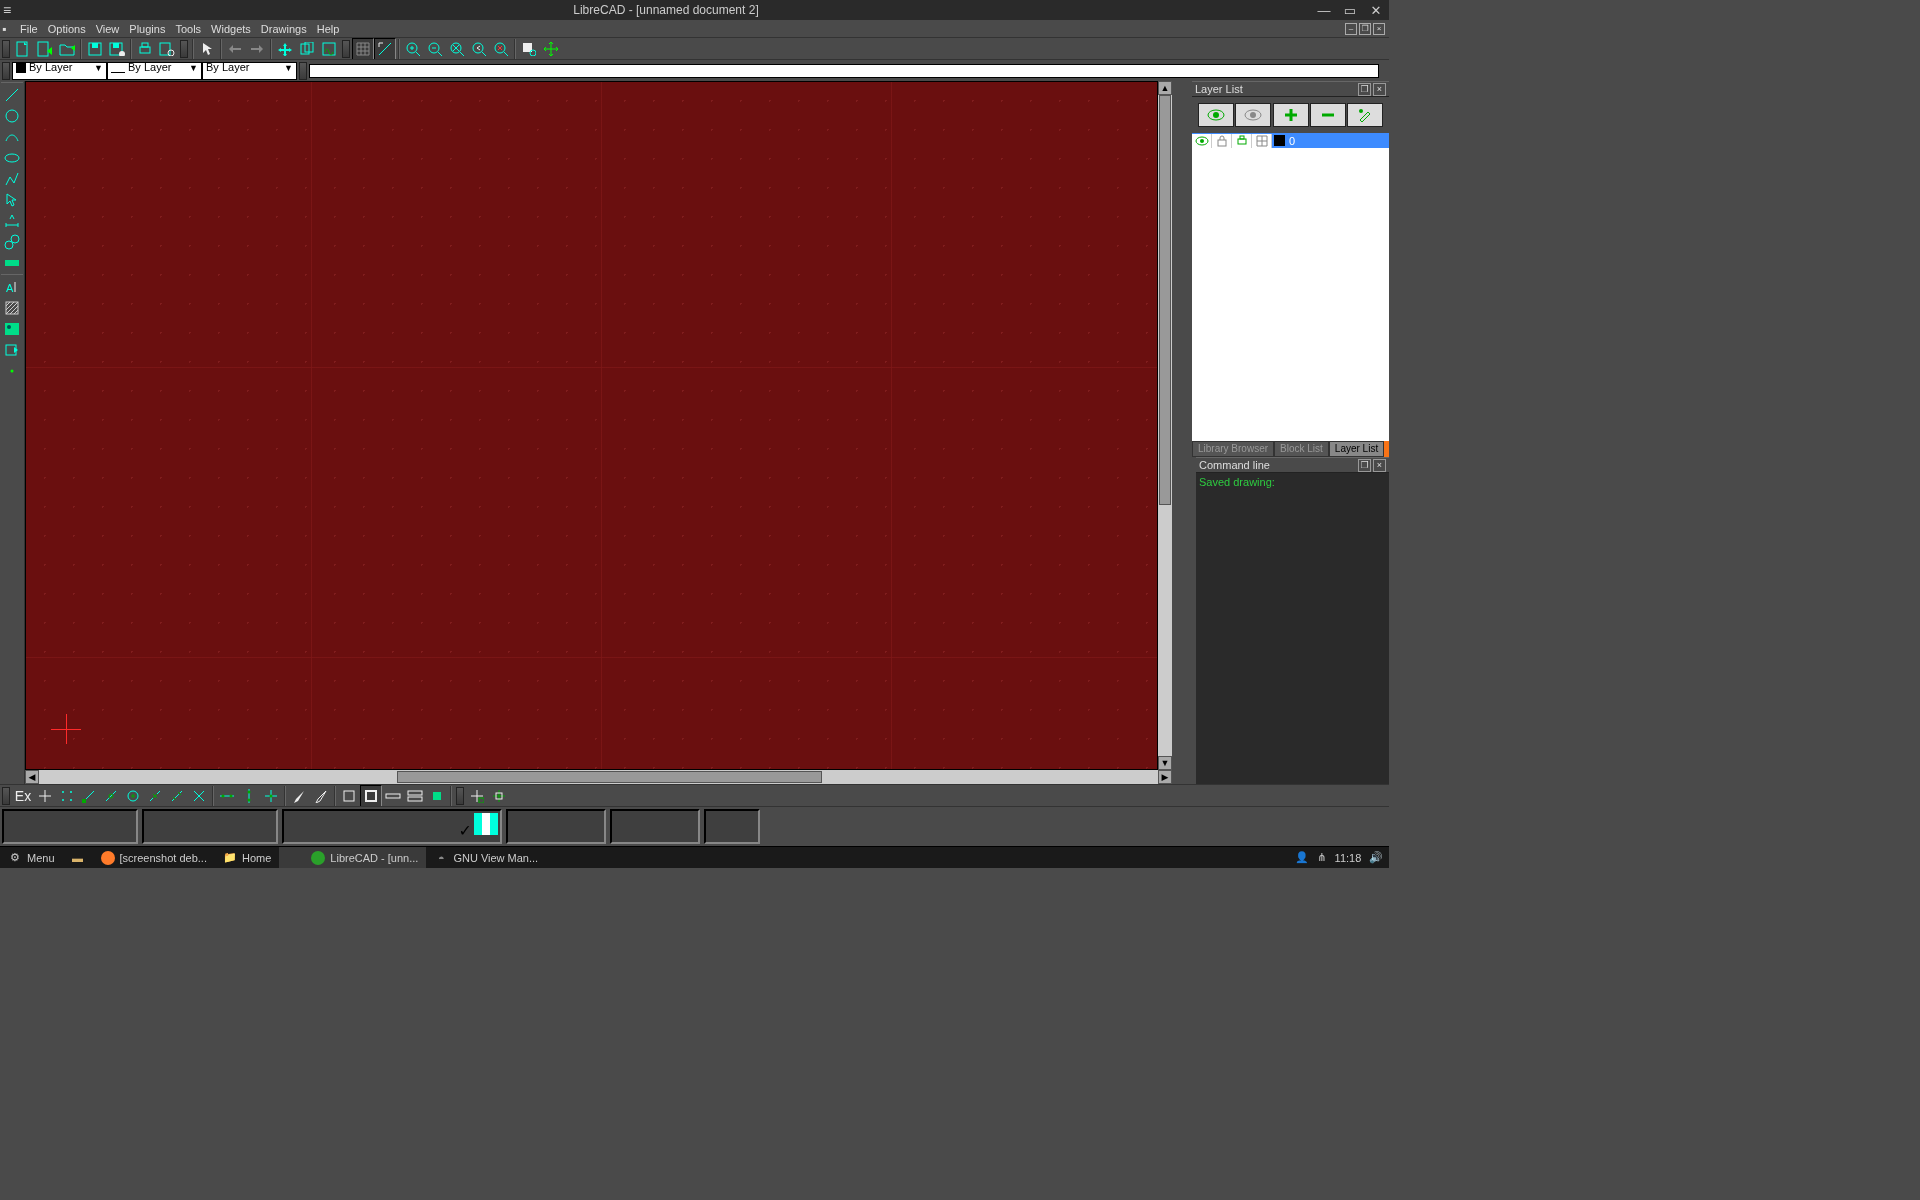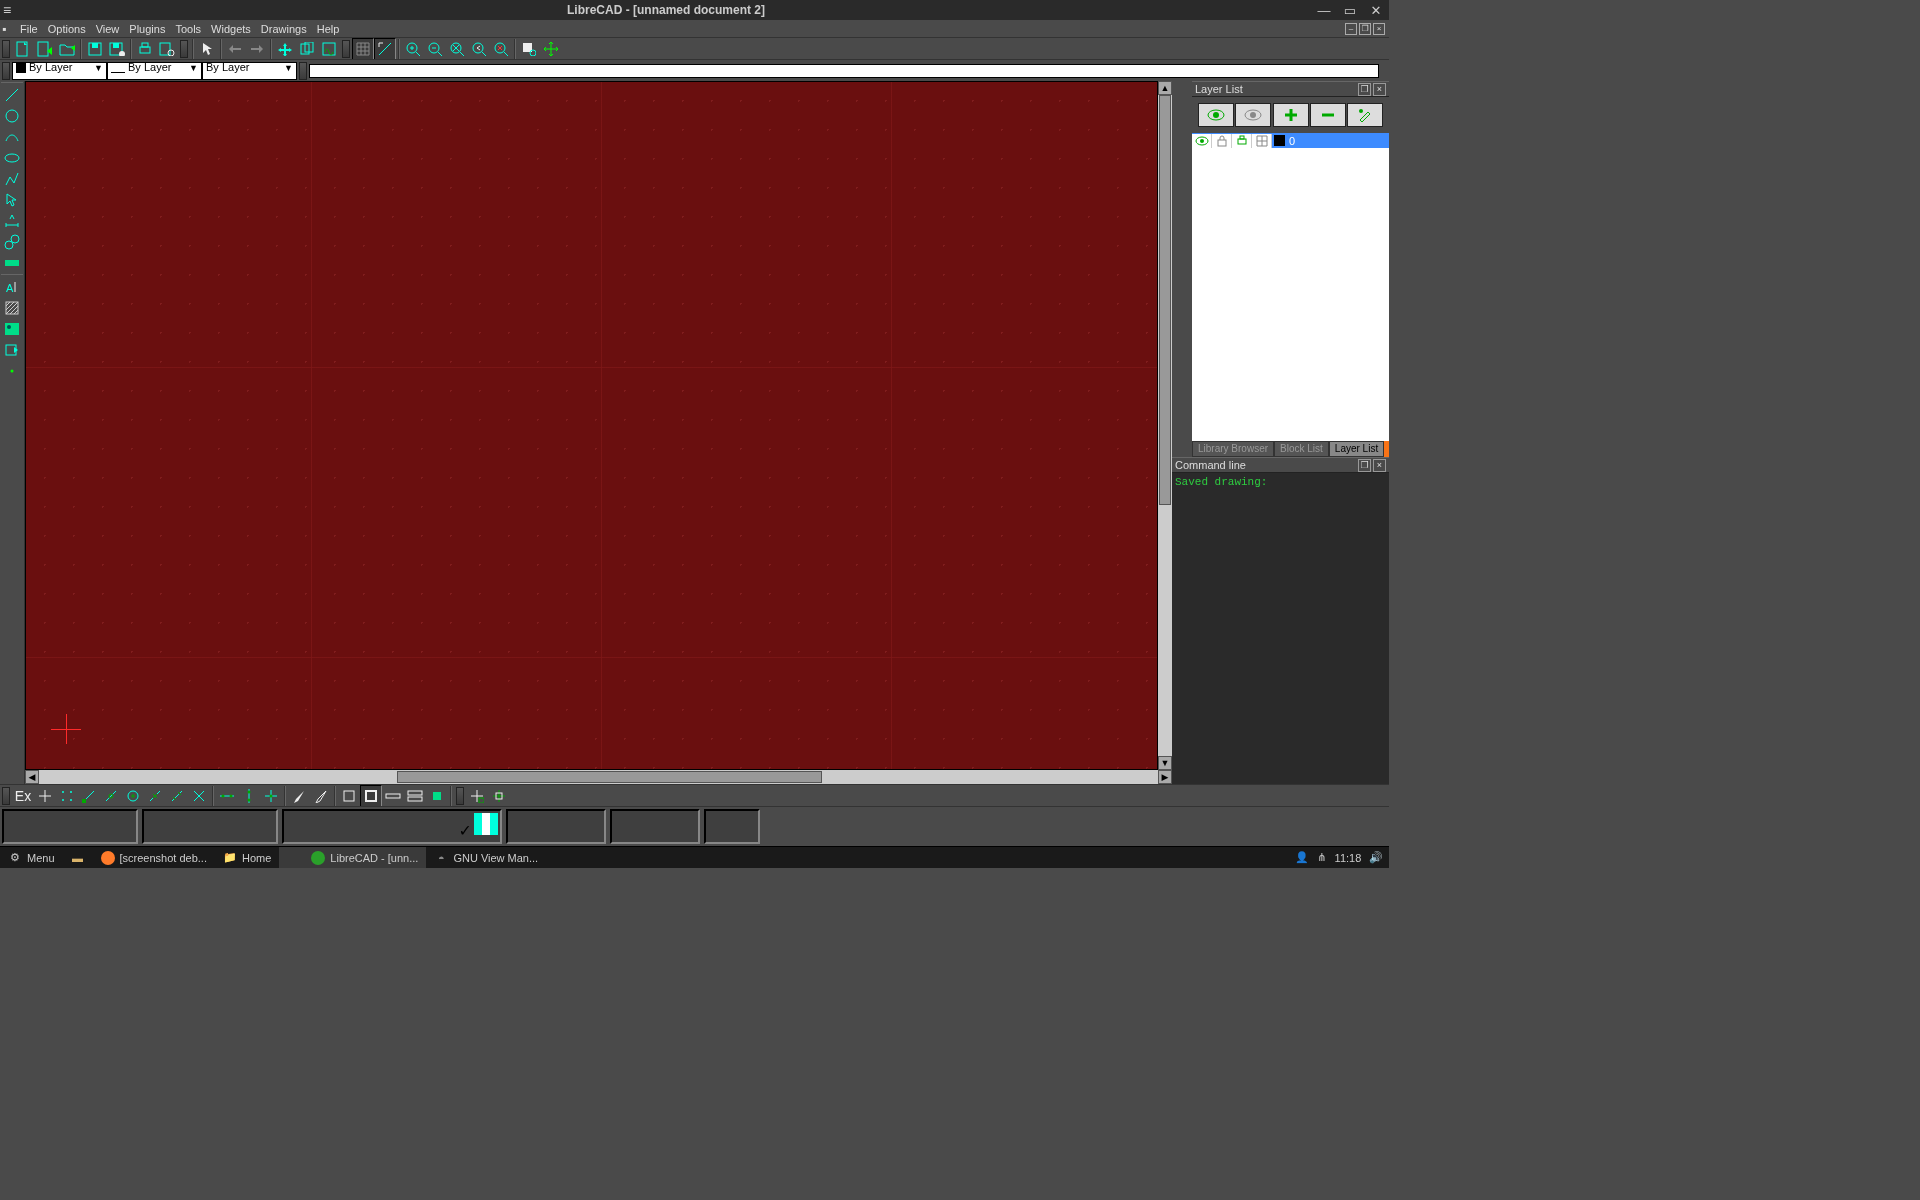--- a/index.html
+++ b/index.html
@@ -1,21 +1,21 @@
 <!DOCTYPE html>
 <html><head>
 <meta charset="utf-8">
 <style>
 * { box-sizing: border-box; margin: 0; padding: 0; font-family: sans-serif; font-size: 11px; user-select: none; }
 body { background: #4a4a4a; width: 1389px; height: 868px; overflow: hidden; display: flex; flex-direction: column; }
 
 
 .titlebar { height: 20px; background: #2a2a2a; display: flex; align-items: center; color: #ccc; }
 .appmenu-icon { width: 12px; margin-left: 3px; font-size: 14px; line-height: 12px; }
-.title-text { flex: 1; text-align: center; font-weight: bold; font-size: 12px; }
+.title-text { flex: 1; text-align: center; font-weight: normal; font-size: 12px; }
 .win-controls { display: flex; gap: 12px; padding-right: 6px; }
 .win-btn { width: 14px; height: 14px; display: flex; align-items: center; justify-content: center; color: #ccc; font-size: 13px; cursor: pointer; }
 
 
 .menubar { height: 17px; background: #4a4a4a; display: flex; align-items: center; color: #ddd; padding: 0 2px; }
 .mdi-icon { width: 8px; margin-right: 5px; font-size: 12px; }
 .menu-item { padding: 0 5px; cursor: pointer; }
 .mdi-ctrls { margin-left: auto; display: flex; gap: 2px; padding-right: 2px; }
 .mdi-btn { width: 12px; height: 12px; border: 1px solid #aaa; font-size: 8px; display:flex; align-items:center; justify-content:center; cursor:pointer; }
 
@@ -87,23 +87,23 @@
 .layer-list { flex:1; background:#fff; position:relative; }
 .layer-row { height:15px; background:#3d8bff; display:flex; align-items:center; color:#000; font-size:10px; }
 .layer-row .ic { width:20px; height:14px; display:flex; align-items:center; justify-content:center; font-size:10px; background:#fff; border-right:1px solid #ccc; }
 .layer-row .swatch { width:11px; height:11px; background:#000; margin:0 2px; }
 .layer-row .lname { color:#fff; padding-left:2px; }
 
 .panel-tabs { height:16px; display:flex; background:#f97316; }
 .ptab { padding: 1px 5px; background:#555; color:#999; border:1px solid #333; font-size:10px; cursor:pointer; }
 .ptab.active { background:#888; color:#000; }
 
-.cmd-panel { flex:1; }
+.cmd-panel { flex:1;padding-left:24px; }
 .cmd-body { flex:1; background:#2a2a2a; padding:3px; }
-.cmd-msg { color:#2ecc40; font-size:11px;font-family:Liberation Mono, monospace; }
+.cmd-msg { color:#2ecc40; font-size:11px; }
 
 
 .snap-row { height:22px; background:#4a4a4a; border-top:1px solid #333; display:flex; align-items:center; }
 .snap-row .txt { padding:0 3px; }
 
 
 .status-row { height:40px; background:#4a4a4a; display:flex; border-top:1px solid #333; }
 .status-cell { border:2px inset #333; margin:2px; background:#3f3f3f; flex:0 0 auto; }
 .status-cell.c1 { width:136px; } .status-cell.c2 { width:136px; }
 .status-cell.c3 { width:220px; display:flex; align-items:flex-start; justify-content:flex-end; gap:2px; padding:2px; }

